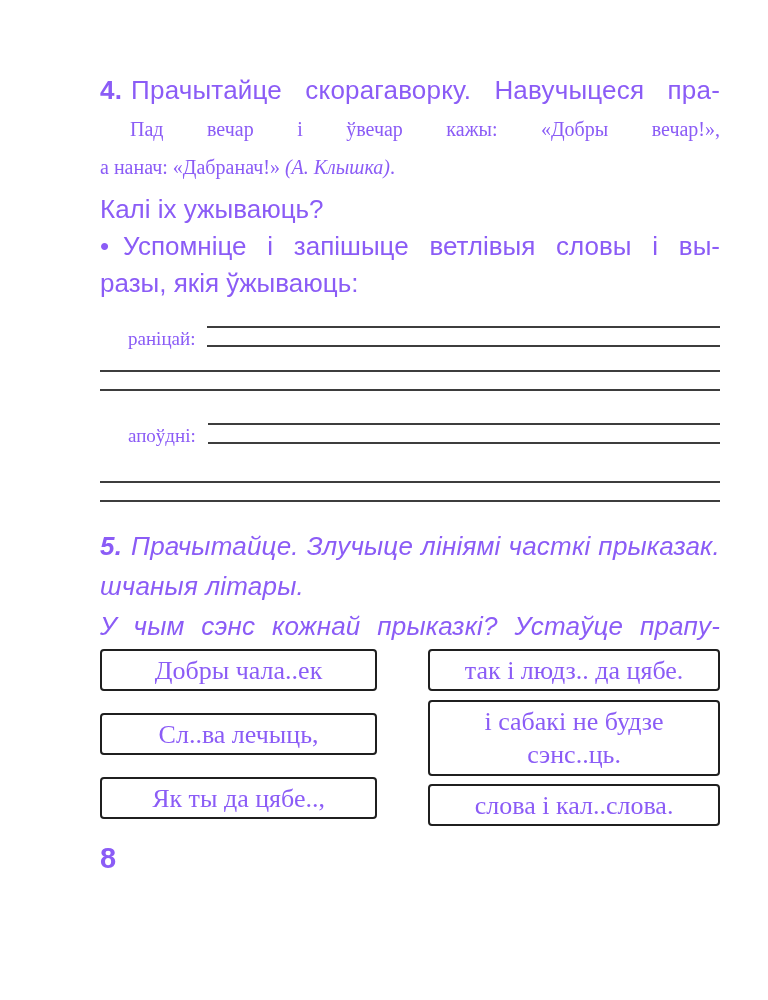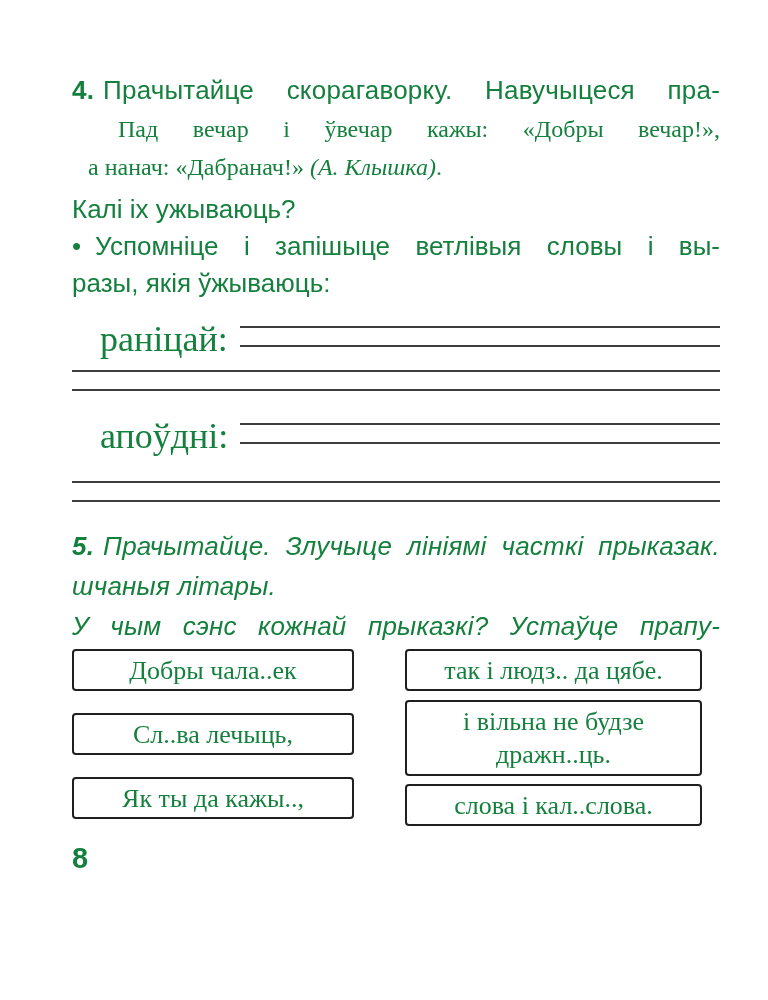--- a/index.html
+++ b/index.html
@@ -1,43 +1,43 @@
 <!DOCTYPE html>
 <html lang="be"><head>
 <meta charset="utf-8">
 <style>
   html, body { margin: 0; padding: 0; background: #fff; }
   .page {
     position: relative;
     width: 768px;
     height: 1000px;
     background: #ffffff;
-    color: #15803d;
+    color: #8b5cf6;
     box-sizing: border-box;
-    padding: 70px 48px 0 72px;
+    padding: 70px 48px 0 100px;
     overflow: hidden;
     font-family: "Liberation Sans", sans-serif;
   }
   .sans { font-family: "Liberation Sans", "DejaVu Sans", sans-serif; }
   .serif { font-family: "Liberation Serif", "DejaVu Serif", serif; }
 
   .instr { font-size: 26px; line-height: 40px; letter-spacing: 0.2px; }
   .instr .line { text-align: left; }
   .jline { text-align: justify; text-align-last: justify; -moz-text-align-last: justify; }
   .num { font-weight: bold; margin-right: 9px; }
   .bullet { margin-right: 14px; }
 
-  .quote { font-size: 24px; line-height: 38px; margin-left: 16px; }
+  .quote { font-size: 20px; line-height: 38px; }
   .quote .indent { text-indent: 30px; }
   .quote i { font-style: italic; }
 
   .tasks { font-size: 26px; line-height: 37px; margin-top: 5px; }
 
   .write-row { display: flex; align-items: flex-end; height: 36px; margin-top: 16px; }
-  .write-label { font-size: 36px; line-height: 30px; margin-left: 28px; white-space: nowrap; }
+  .write-label { font-size: 19px; line-height: 30px; margin-left: 28px; white-space: nowrap; }
   .rule-pair {
     height: 17px;
     border-top: 2px solid #3d3d3d;
     border-bottom: 2px solid #3d3d3d;
     box-sizing: content-box;
   }
   .write-row .rule-pair { flex: 1; margin-left: 12px; margin-bottom: 7px; }
   .rule-full-1 { margin-top: 16px; }
   .rule-full-2 { margin-top: 30px; }
   .write-row-2 { margin-top: 24px; }
@@ -102,24 +102,24 @@
   <div class="instr sans ex5">
     <div class="line jline"><b class="num">5.</b><span>Прачытайце. Злучыце лініямі часткі прыказак.</span></div>
     <div class="line"><span>шчаныя літары.</span></div>
     <div class="line jline"><span>У чым сэнс кожнай прыказкі? Устаўце прапу-</span></div>
   </div>
 
   <div class="boxes serif">
     <div class="col-left">
       <div class="pbox">Добры чала..ек</div>
       <div class="pbox">Сл..ва лечыць,</div>
-      <div class="pbox">Як ты да кажы..,</div>
+      <div class="pbox">Як ты да цябе..,</div>
     </div>
     <div class="col-right">
       <div class="pbox pbox-1">так і людз.. да цябе.</div>
-      <div class="pbox pbox-2">і вільна не будзе дражн..ць.</div>
+      <div class="pbox pbox-2">і сабакі не будзе сэнс..ць.</div>
       <div class="pbox pbox-3">слова і кал..слова.</div>
     </div>
   </div>
 
   <div class="page-number sans">8</div>
 
 </div>
 
 </body></html>

